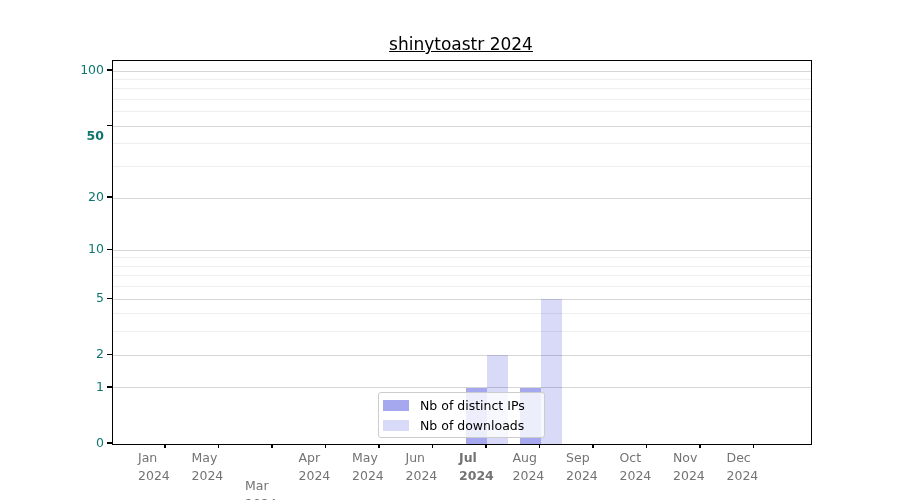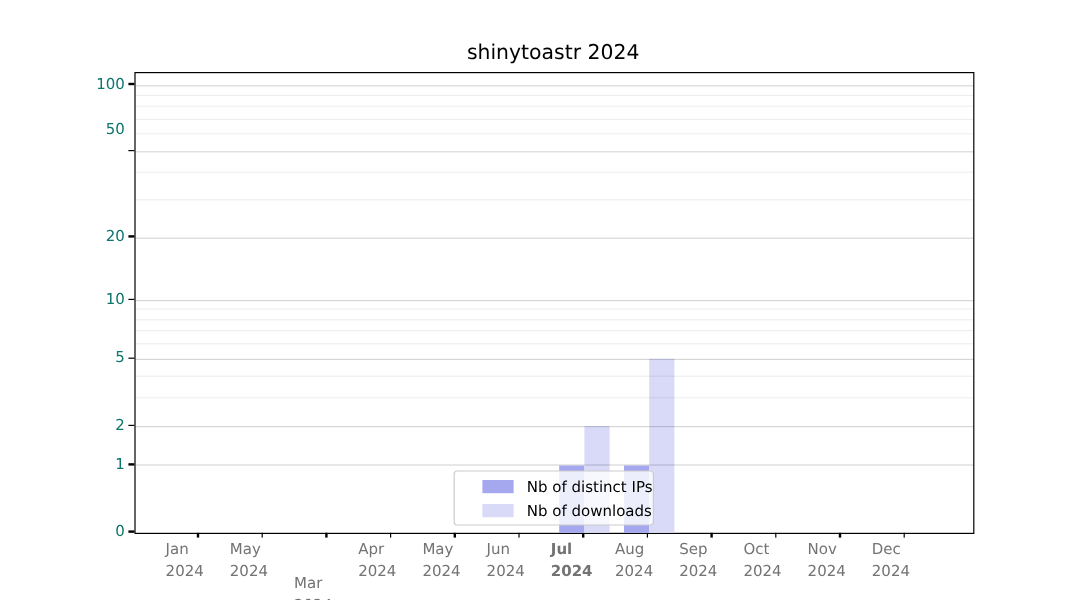--- a/index.html
+++ b/index.html
@@ -17,20 +17,21 @@
   }
   #chart-title {
     position: absolute;
     left: 112px;
     top: 34px;
     width: 698px;
     text-align: center;
     font-size: 17px;
     color: #000000;
     white-space: nowrap;
+    text-decoration: underline;
   }
   #plot-area {
     position: absolute;
     left: 112px;
     top: 60px;
     width: 698px;
     height: 383px;
     border: 1.2px solid #000000;
     box-sizing: content-box;
     background: #ffffff;
@@ -88,21 +89,21 @@
     height: 46px;
     background: rgba(255,255,255,0.8);
     border: 1px solid #cccccc;
     border-radius: 3px;
     z-index: 4;
     box-sizing: border-box;
     display: flex;
     flex-direction: column;
     justify-content: flex-end;
     gap: 5px;
-    padding: 4px 23px;
+    padding: 4px 4px;
   }
   .legend-row {
     display: flex;
     align-items: center;
   }
   .legend-swatch {
     width: 26px;
     height: 11px;
     flex: 0 0 26px;
   }
@@ -152,21 +153,21 @@
       <div class="y-tick-label" style="top: 379.994px;">1</div>
       <div class="y-tick" style="left: 107px; top: 353.632px;"></div>
       <div class="y-tick-label" style="top: 347.232px;">2</div>
       <div class="y-tick" style="left: 107px; top: 297.626px;"></div>
       <div class="y-tick-label" style="top: 291.226px;">5</div>
       <div class="y-tick" style="left: 107px; top: 248.65px;"></div>
       <div class="y-tick-label" style="top: 242.25px;">10</div>
       <div class="y-tick" style="left: 107px; top: 196.403px;"></div>
       <div class="y-tick-label" style="top: 190.003px;">20</div>
       <div class="y-tick" style="left: 107px; top: 124.708px;"></div>
-      <div class="y-tick-label" style="top: 101px;">50</div>
+      <div class="y-tick-label" style="top: 129px; font-weight: bold;">50</div>
       <div class="y-tick" style="left: 107px; top: 69.4983px;"></div>
       <div class="y-tick-label" style="top: 63.0983px;">100</div>
       <div class="x-tick" style="left: 164.4px; top: 444px;"></div>
       <div class="x-tick-label" style="left: 138px;">
         <div>Jan</div>
         <div>2024</div>
       </div>
       <div class="x-tick" style="left: 217.9px; top: 444px;"></div>
       <div class="x-tick-label" style="left: 191.5px;">
         <div>May</div>

